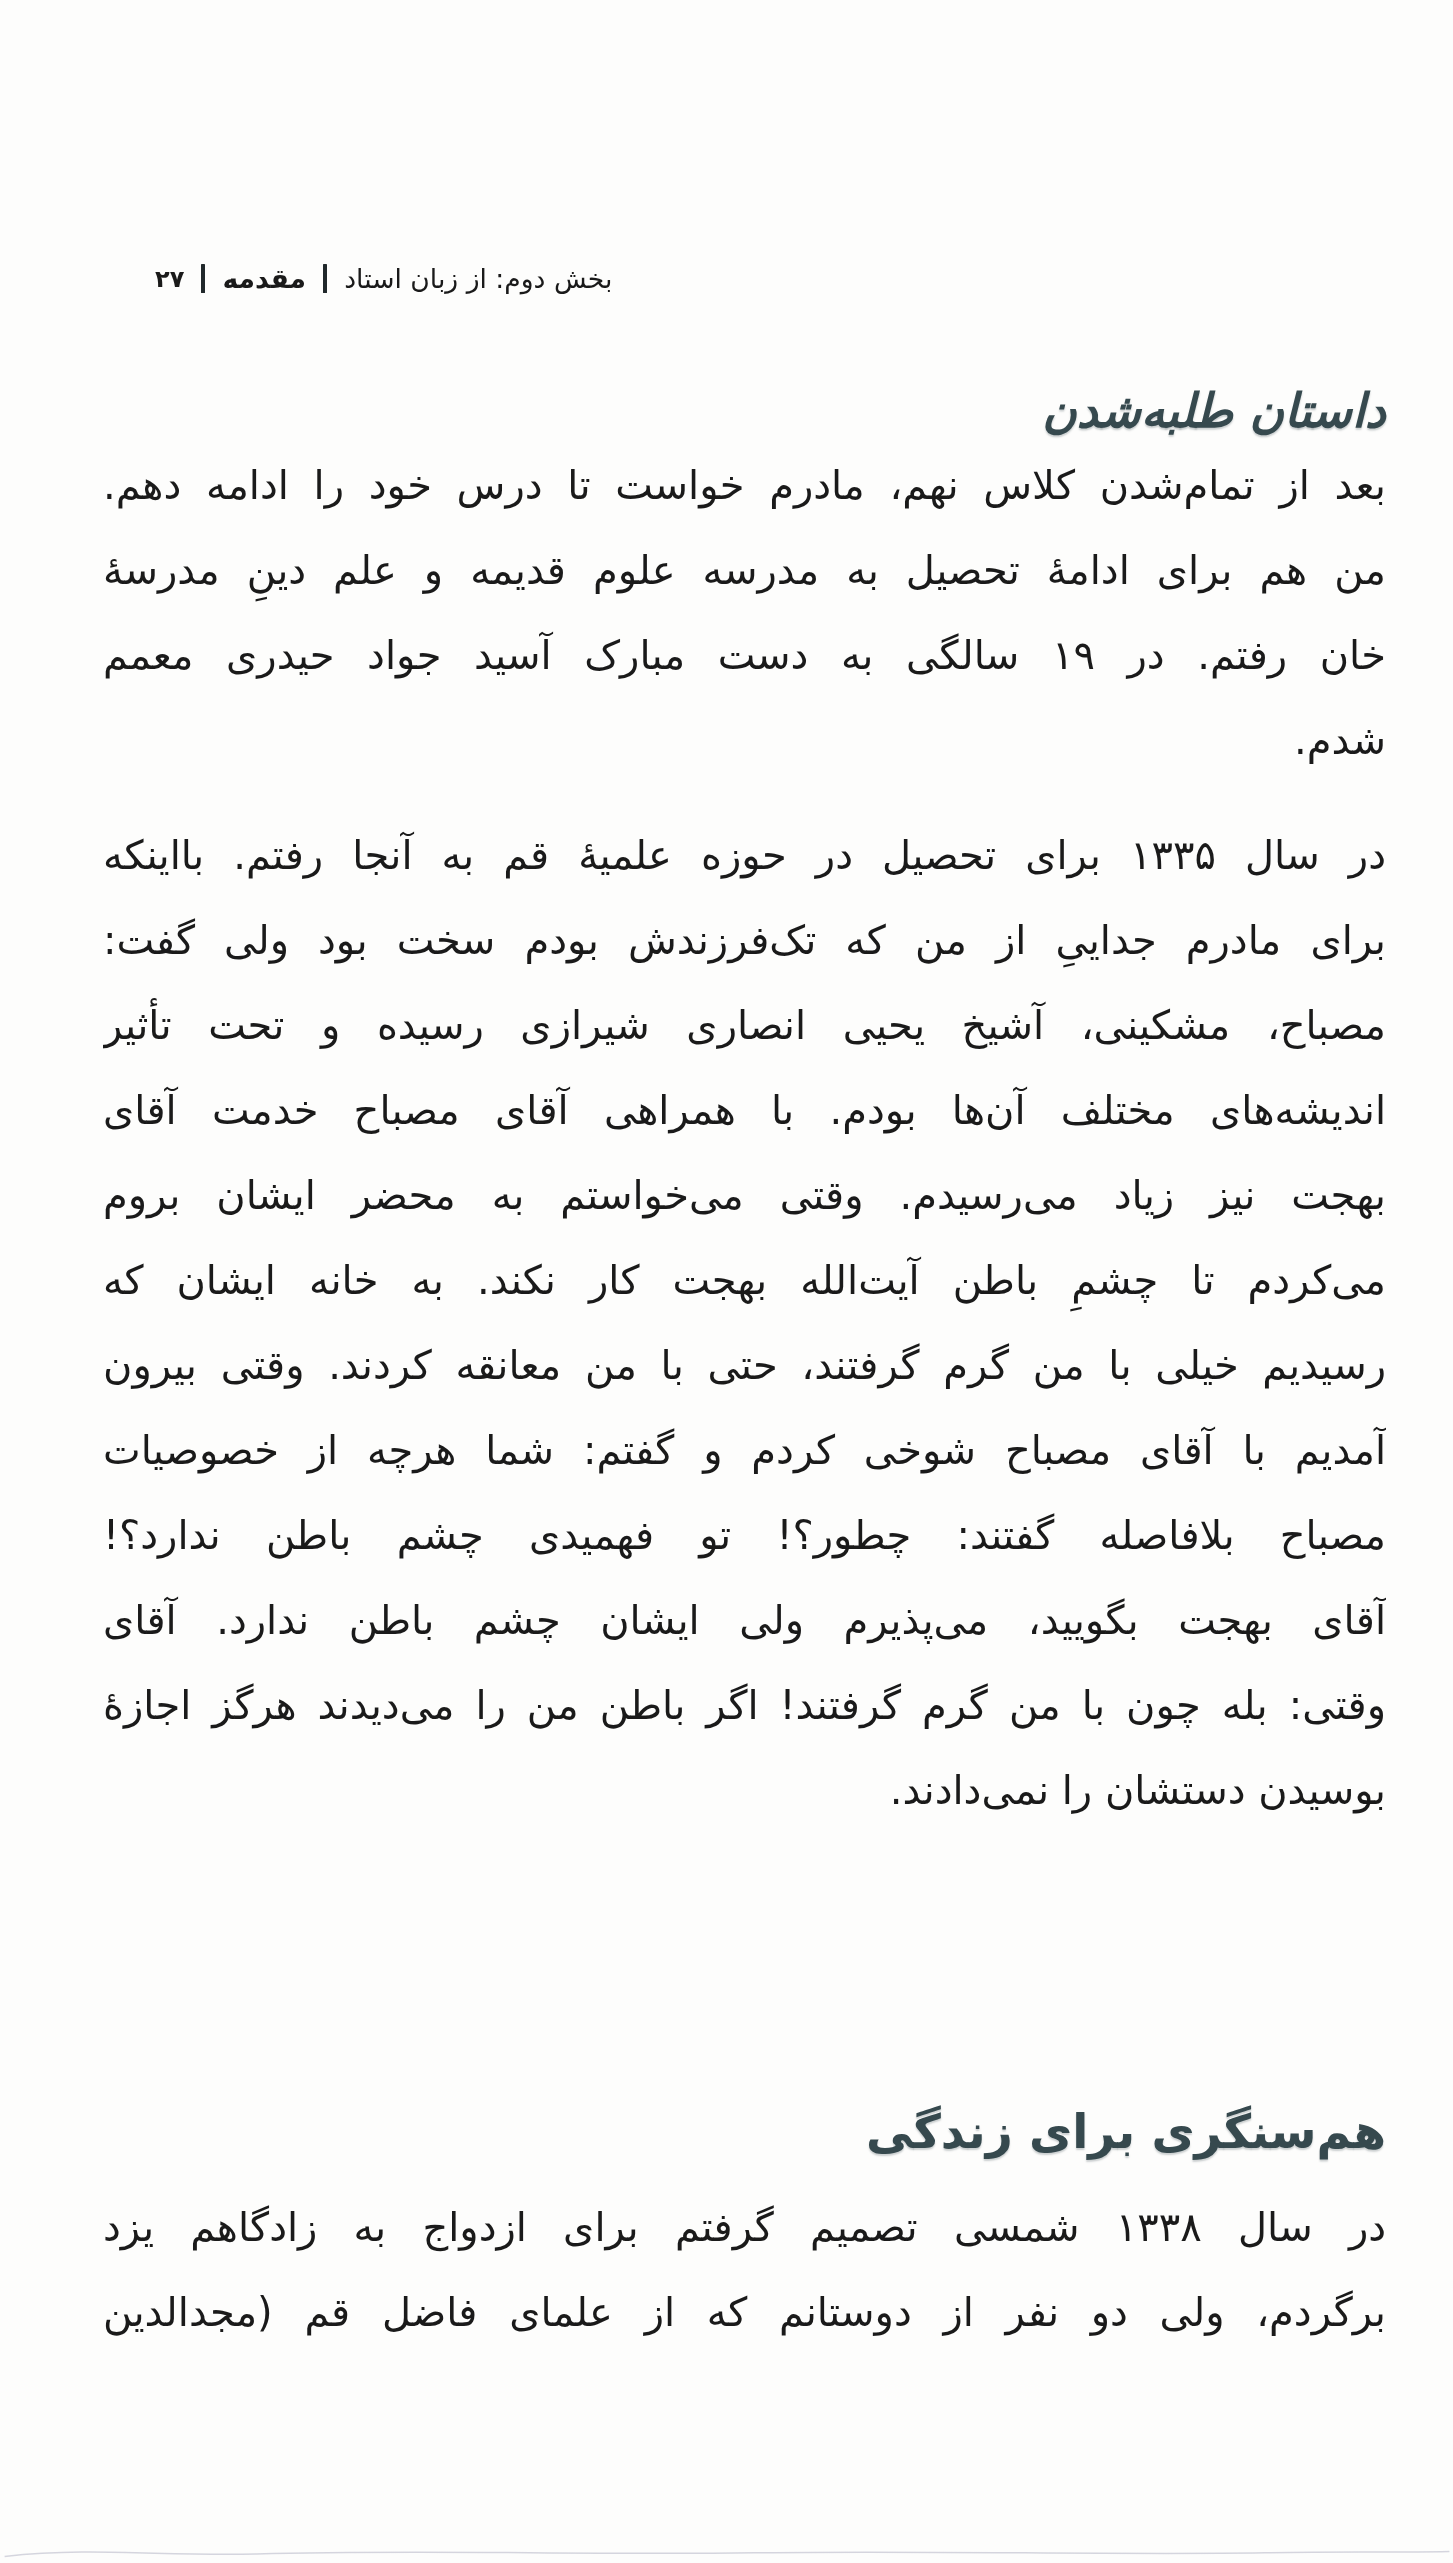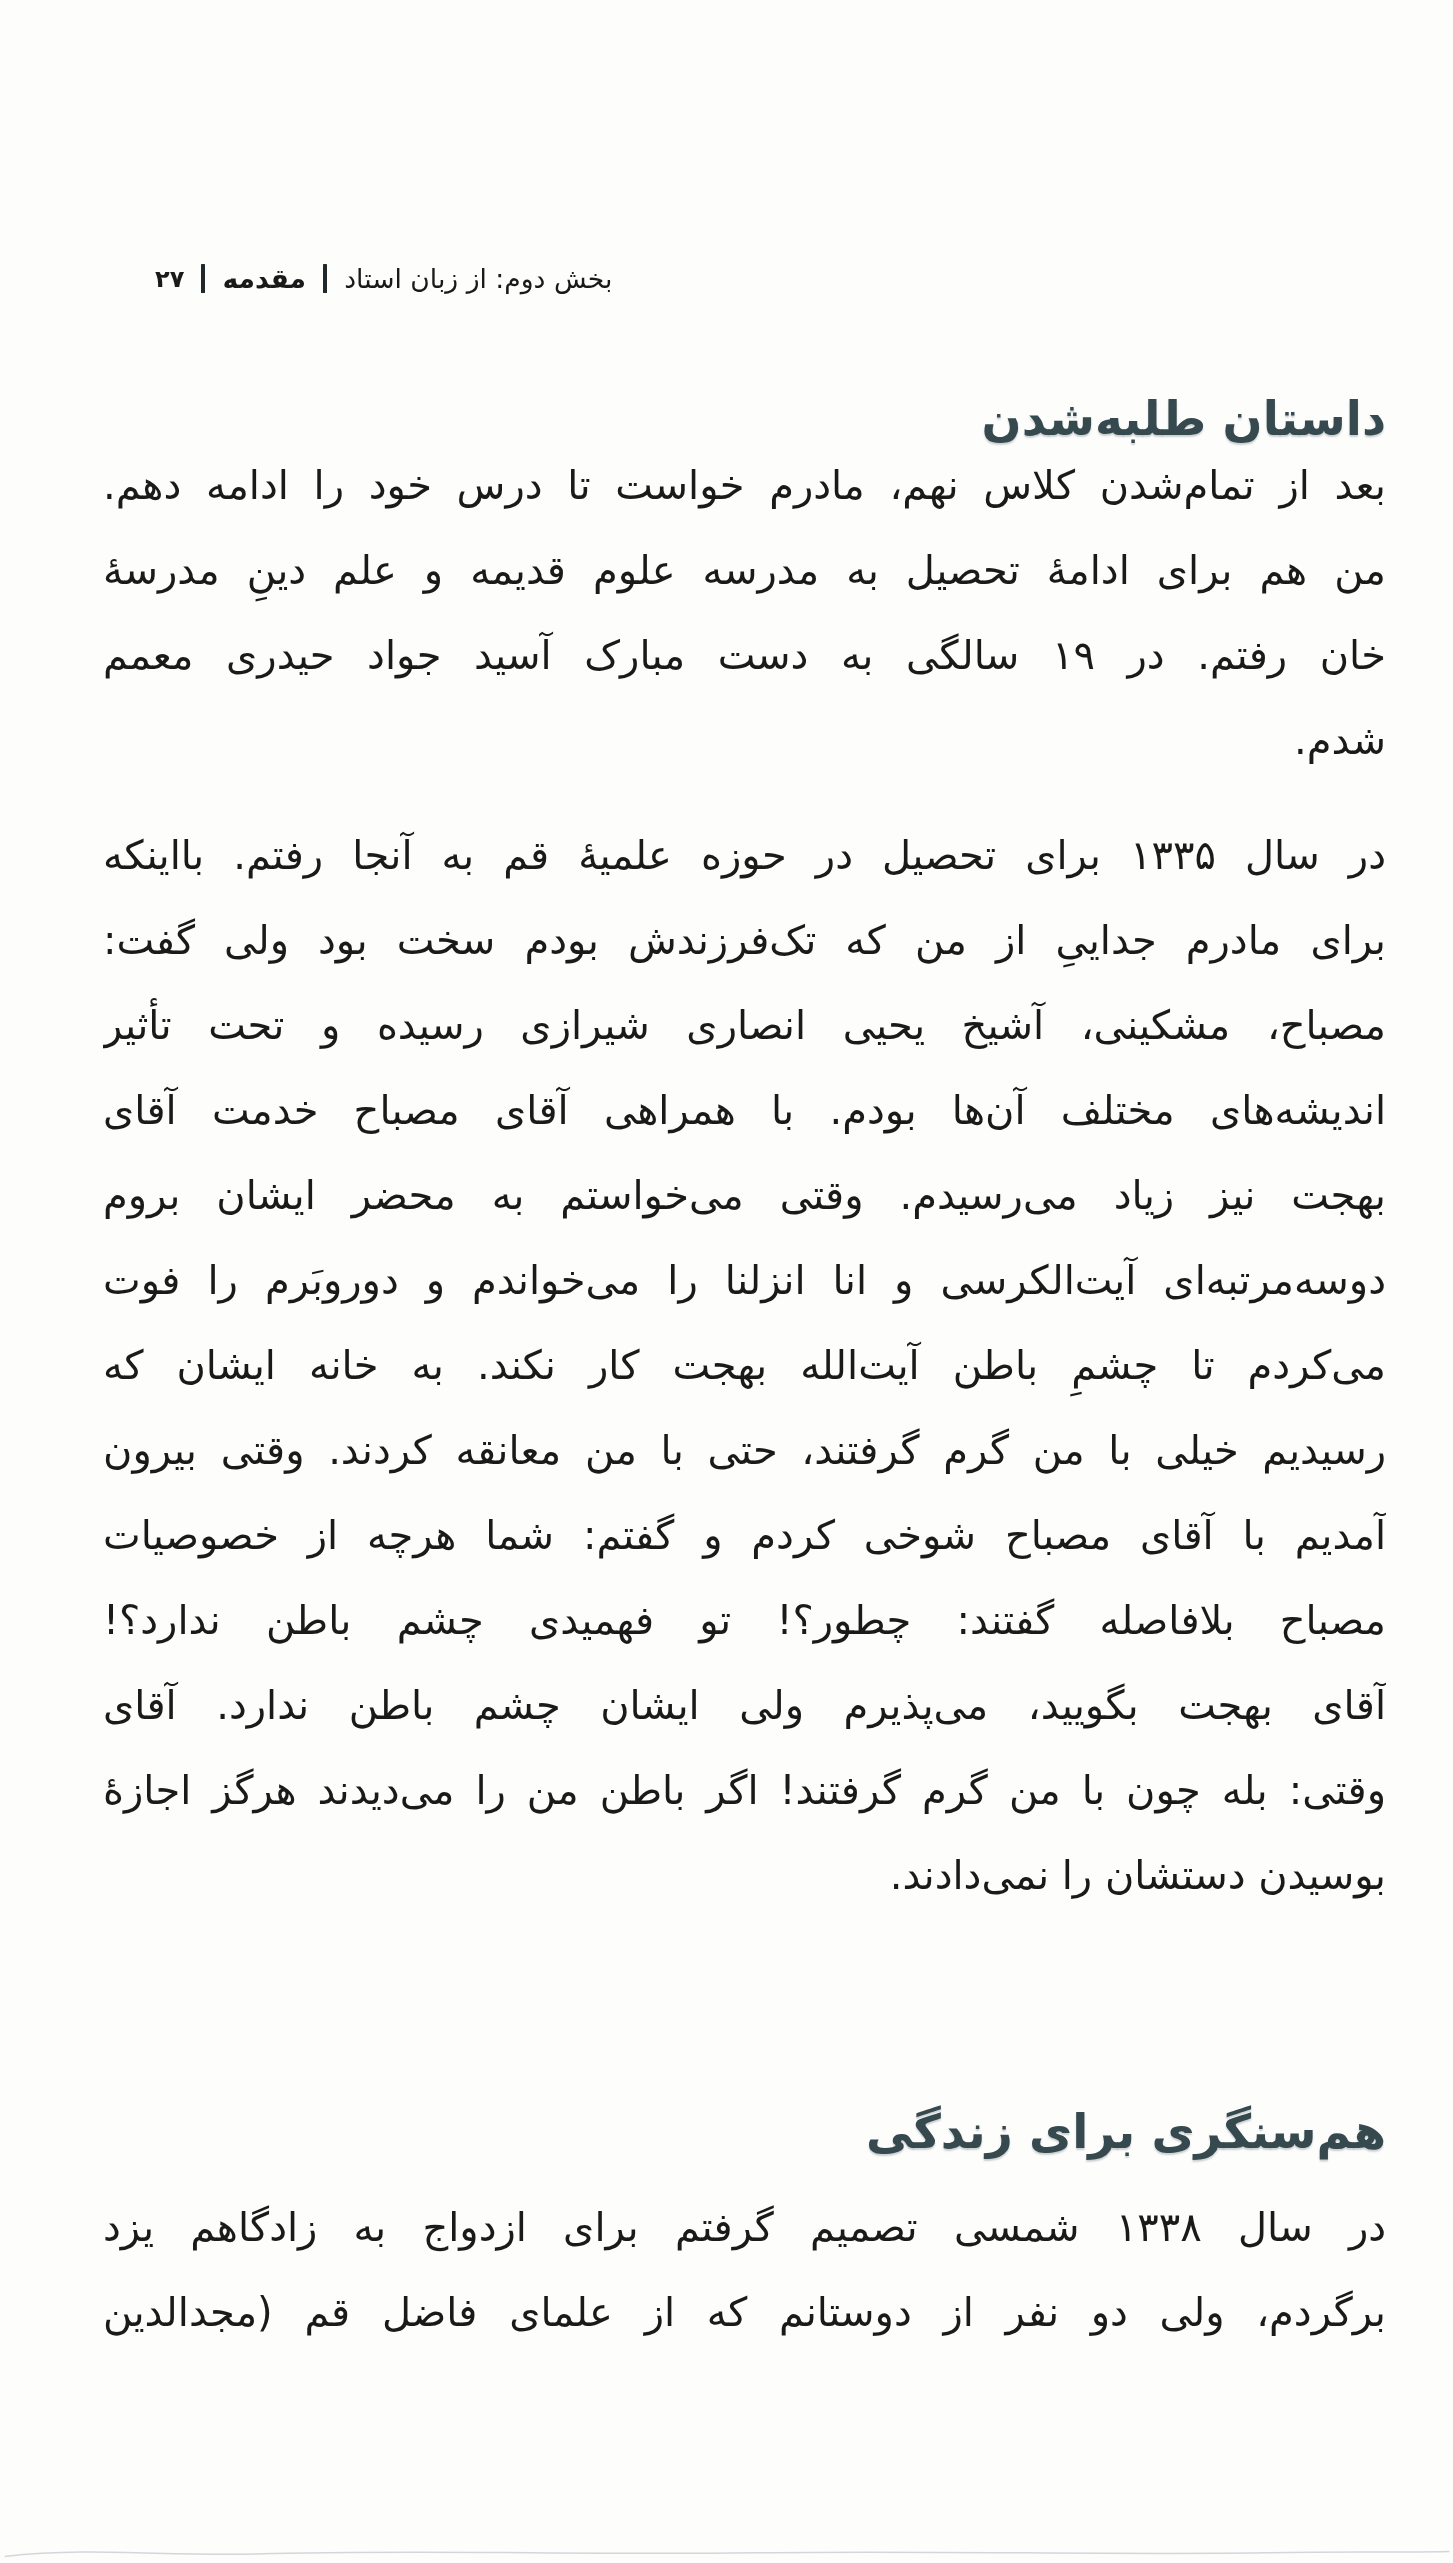--- a/index.html
+++ b/index.html
@@ -24,21 +24,21 @@
   .chapter-label{font-weight:bold;}
   .page-number{font-weight:bold;font-size:24px;letter-spacing:1.2px;}
   
   .section-heading{
     position:absolute;right:68px;left:103px;
     direction:rtl;text-align:right;
     font-weight:bold;font-size:47px;line-height:85px;
     color:var(--heading-color,#36494e);
     text-shadow:0 1.8px 1.8px rgba(54,73,78,0.25);
   }
-  #heading-1{top:376px;}
+  #heading-1{top:368px;font-style:italic;}
   #heading-2{top:2089px;}
   
   .para{
     position:absolute;right:68px;left:103px;
     direction:rtl;
     font-size:40px;color:var(--body-color,#1a1a1a);
   }
   .line{
     height:85px;line-height:85px;
     text-align:justify;text-align-last:justify;
@@ -73,21 +73,20 @@
     <div class="line">خان رفتم. در ۱۹ سالگی به دست مبارک آسید جواد حیدری معمم</div>
     <div class="line line--end">شدم.</div>
   </div>
 
   <div id="para-2" class="para">
     <div class="line">در سال ۱۳۳۵ برای تحصیل در حوزه علمیهٔ قم به آنجا رفتم. بااینکه</div>
     <div class="line">برای مادرم جداییِ از من که تک‌فرزندش بودم سخت بود ولی گفت:</div>
     <div class="line">مصباح، مشکینی، آشیخ یحیی انصاری شیرازی رسیده و تحت تأثیر</div>
     <div class="line">اندیشه‌های مختلف آن‌ها بودم. با همراهی آقای مصباح خدمت آقای</div>
     <div class="line">بهجت نیز زیاد می‌رسیدم. وقتی می‌خواستم به محضر ایشان بروم</div>
-    <div class="line">دوسه‌مرتبه‌ای آیت‌الکرسی و انا انزلنا را می‌خواندم و دوروبَرم را فوت</div>
     <div class="line">می‌کردم تا چشمِ باطن آیت‌الله بهجت کار نکند. به خانه ایشان که</div>
     <div class="line">رسیدیم خیلی با من گرم گرفتند، حتی با من معانقه کردند. وقتی بیرون</div>
     <div class="line">آمدیم با آقای مصباح شوخی کردم و گفتم: شما هرچه از خصوصیات</div>
     <div class="line">مصباح بلافاصله گفتند: چطور؟! تو فهمیدی چشم باطن ندارد؟!</div>
     <div class="line">آقای بهجت بگویید، می‌پذیرم ولی ایشان چشم باطن ندارد. آقای</div>
     <div class="line">وقتی: بله چون با من گرم گرفتند! اگر باطن من را می‌دیدند هرگز اجازهٔ</div>
     <div class="line line--end">بوسیدن دستشان را نمی‌دادند.</div>
   </div>
 
   <div id="heading-2" class="section-heading">هم‌سنگری برای زندگی</div>

